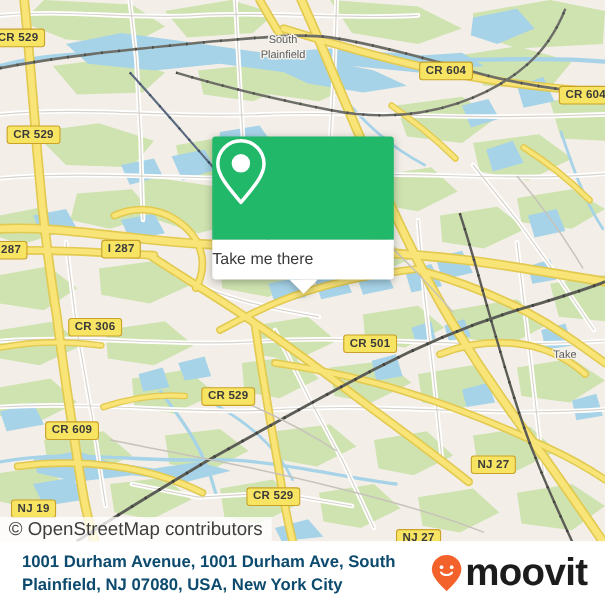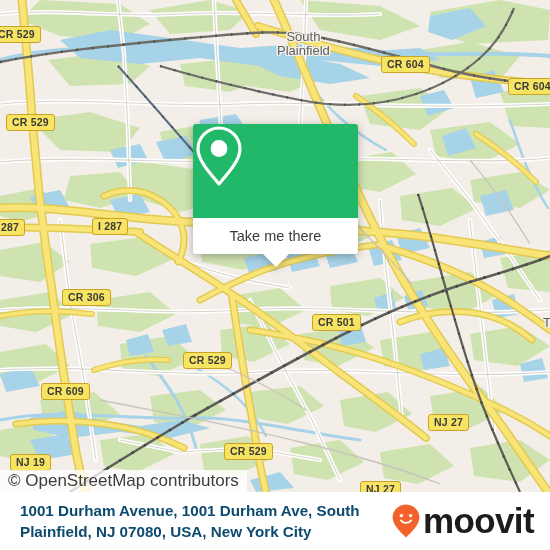--- a/index.html
+++ b/index.html
@@ -25,42 +25,41 @@
     font-weight:bold;
     letter-spacing:.2px;
     padding:1px 5px 2px 5px;
     line-height:12px;
     white-space:nowrap;
     box-sizing:border-box;
   }
   .city{
     position:absolute;
     color:#5d5d5d;
-    font-size:13px;
+    font-size:10px;
     line-height:13.5px;
     white-space:nowrap;
     text-shadow:
       1.4px 0 #f4f1eb,-1.4px 0 #f4f1eb,0 1.4px #f4f1eb,0 -1.4px #f4f1eb,
       1px 1px #f4f1eb,-1px 1px #f4f1eb,1px -1px #f4f1eb,-1px -1px #f4f1eb;
-    margin-left: 40px;
   }
   .city.two{text-align:center;}
 
   
   #card{
     position:absolute;left:193px;top:124px;width:165px;
     filter:drop-shadow(0 2px 4px rgba(0,0,0,.30));
   }
   #card-head{
     background:#21b86a;height:94px;border-radius:3px 3px 0 0;
     display:flex;align-items:center;justify-content:center;
   }
   #card-foot{
     background:#ffffff;height:36px;border-radius:0 0 3px 3px;
-    display:flex;align-items:center;justify-content:center;
+    display:flex;align-items:center;
     color:#3a3a3a;font-size:14.5px;
   }
   #card-tail{
     position:absolute;left:50%;bottom:-13px;margin-left:-13px;
     width:0;height:0;
     border-left:13px solid transparent;
     border-right:13px solid transparent;
     border-top:13px solid #ffffff;
   }
 
@@ -306,21 +305,21 @@
       <span>Take</span>
     </div>
 
     <div class="shield" style="left:-8px;top:26px;">CR 529</div>
     <div class="shield" style="left:6px;top:114px;">CR 529</div>
     <div class="shield" style="left:381px;top:56px;">CR 604</div>
     <div class="shield" style="left:508px;top:78px;">CR 604</div>
     <div class="shield" style="left:-5px;top:219px;">287</div>
     <div class="shield" style="left:92px;top:218px;">I 287</div>
     <div class="shield" style="left:62px;top:289px;">CR 306</div>
-    <div class="shield" style="left:312px;top:314px;">CR 501</div>
+    <div class="shield" style="left:312px;top:304px;">CR 501</div>
     <div class="shield" style="left:183px;top:352px;">CR 529</div>
     <div class="shield" style="left:41px;top:383px;">CR 609</div>
     <div class="shield" style="left:428px;top:414px;">NJ 27</div>
     <div class="shield" style="left:224px;top:443px;">CR 529</div>
     <div class="shield" style="left:10px;top:454px;">NJ 19</div>
     <div class="shield" style="left:360px;top:481px;">NJ 27</div>
 
     <div id="card">
       <div id="card-head">
         <svg width="52" height="64" viewBox="0 0 52 64">

